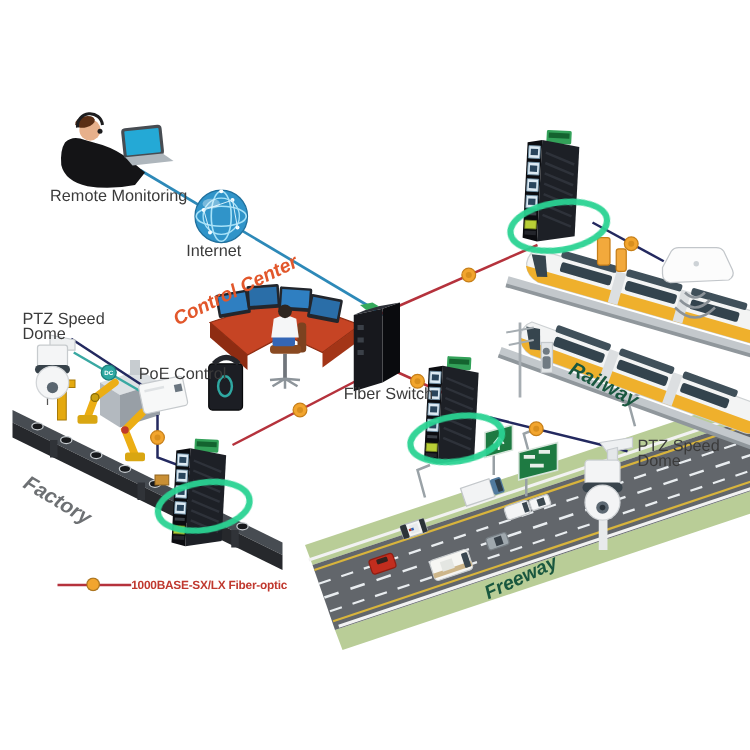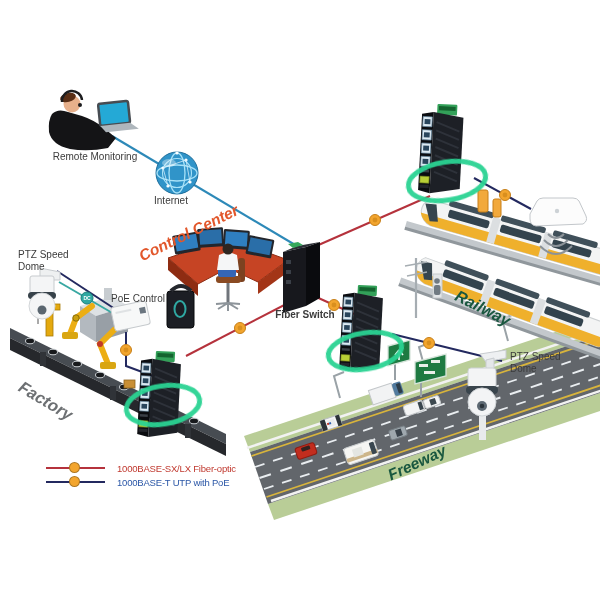--- a/index.html
+++ b/index.html
@@ -1,31 +1,31 @@
 <!DOCTYPE html>
 <html><head>
 <meta charset="utf-8">
 <style>
   html,body{margin:0;padding:0;background:#fff;}
   .stage{position:relative;width:600px;height:600px;background:#ffffff;overflow:hidden;
          font-family:"Liberation Sans",sans-serif;}
   .stage svg{position:absolute;left:0;top:0;}
-  .lbl{position:absolute;font-size:10px;color:#3b3b3b;line-height:12px;white-space:nowrap;}
+  .lbl{position:absolute;font-size:13px;color:#3b3b3b;line-height:12px;white-space:nowrap;}
   .lbl.center{text-align:center;}
   .scene-title{position:absolute;font-weight:bold;font-style:italic;white-space:nowrap;}
   .t-control{font-size:15.5px;transform:rotate(-26deg);transform-origin:0 50%;}
   .t-railway{font-size:16px;transform:rotate(27deg);transform-origin:0 50%;}
   .t-factory{font-size:16.5px;transform:rotate(31deg);transform-origin:0 50%;}
   .t-freeway{font-size:15.5px;transform:rotate(-25deg);transform-origin:0 50%;}
   .legend{position:absolute;left:46px;top:461px;}
   .lrow{display:flex;align-items:center;height:14px;}
   .lline{position:relative;display:inline-block;width:59px;height:2.5px;}
   .ldot{position:absolute;left:23px;top:-4.5px;width:11px;height:11px;border-radius:50%;
         border:1px solid rgba(0,0,0,.28);box-sizing:border-box;}
-  .ltext{margin-left:12px;font-size:9.5px;font-weight:normal;letter-spacing:-0.2px;}
+  .ltext{font-size:9.5px;font-weight:bold;letter-spacing:-0.2px;}
   .dc-text{font:bold 5px "Liberation Sans",sans-serif;fill:#ffffff;}
 </style>
 </head>
 <body>
 
 <div class="stage">
 
 <svg width="600" height="600" viewBox="0 0 600 600">
   <defs>
     <g id="indswitch">
@@ -354,42 +354,36 @@
     <rect x="466" y="386" width="32" height="8" rx="4" fill="#39444c"></rect>
     <circle cx="482" cy="402" r="14" fill="#f3f4f5" stroke="#d0d4d7"></circle>
     <circle cx="482" cy="406" r="5" fill="#5d6973"></circle>
         <circle cx="482" cy="406" r="2.3" fill="#2b343b"></circle>
   </g>
 </svg>
 
 <div class="lbl center" style="left:40px;top:151px;width:110px;">Remote Monitoring</div>
 <div class="lbl center" style="left:143px;top:195px;width:56px;">Internet</div>
 <div class="scene-title t-control" style="left:140px;top:248px;color:#e2572b;">Control Center</div>
-<div class="lbl center" style="left:275px;top:309px;width:60px;font-weight:bold;">Fiber Switch</div>
+<div class="lbl center" style="left:275px;top:309px;width:60px;">Fiber Switch</div>
 <div class="scene-title t-railway" style="left:456px;top:286px;color:#19573f;">Railway</div>
 <div class="lbl" style="left:18px;top:249px;">
   <div>PTZ Speed</div>
   <div>Dome</div>
 </div>
 <div class="lbl" style="left:111px;top:293px;">PoE Control</div>
 <div class="scene-title t-factory" style="left:20px;top:376px;color:#6d7073;">Factory</div>
 <div class="lbl" style="left:510px;top:351px;">
   <div>PTZ Speed</div>
   <div>Dome</div>
 </div>
 <div class="scene-title t-freeway" style="left:389px;top:467px;color:#19573f;">Freeway</div>
 
 <div class="legend">
   <div class="lrow">
     <span class="lline" style="background: rgb(181, 50, 60);">
       <i class="ldot" style="background: rgb(242, 165, 46);"></i>
     </span>
     <span class="ltext" style="color: rgb(192, 57, 47);">1000BASE-SX/LX Fiber-optic</span>
   </div>
-  <div class="lrow">
-    <span class="lline" style="background: rgb(35, 41, 95);">
-      <i class="ldot" style="background: rgb(242, 165, 46);"></i>
-    </span>
-    <span class="ltext" style="color: rgb(43, 87, 167);">1000BASE-T UTP with PoE</span>
-  </div>
 </div>
 
 </div>
 
 </body></html>

